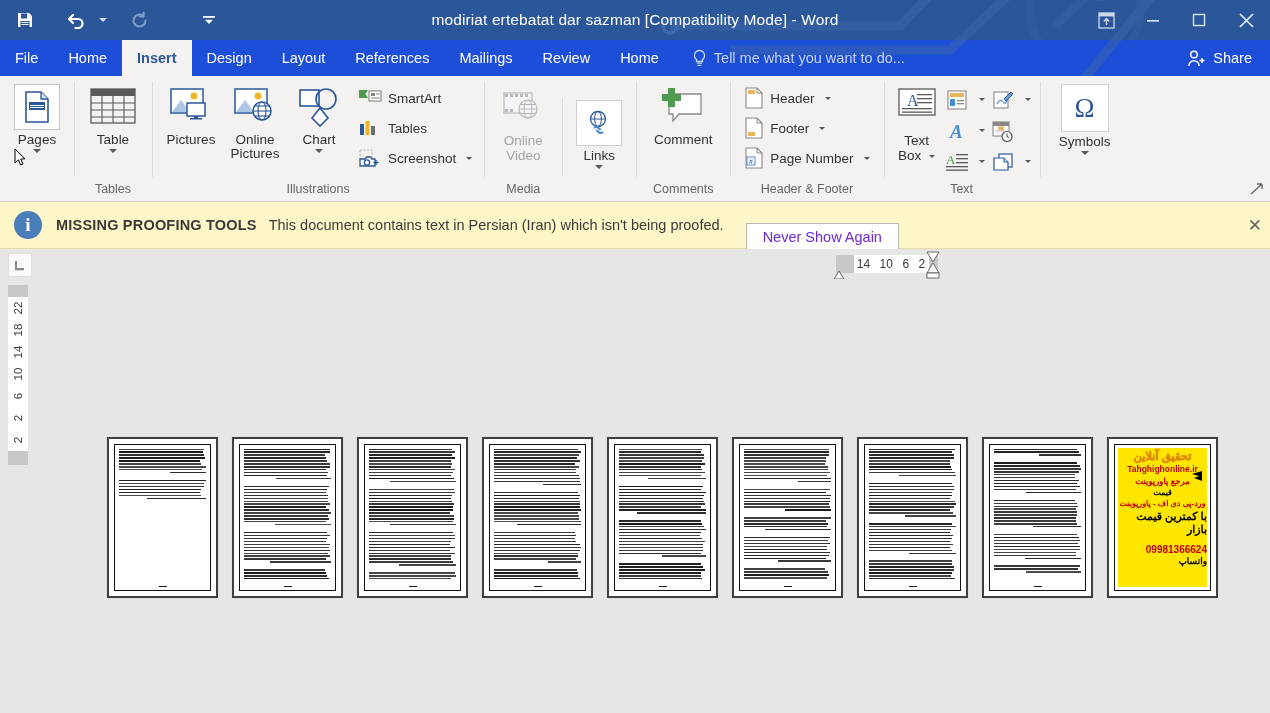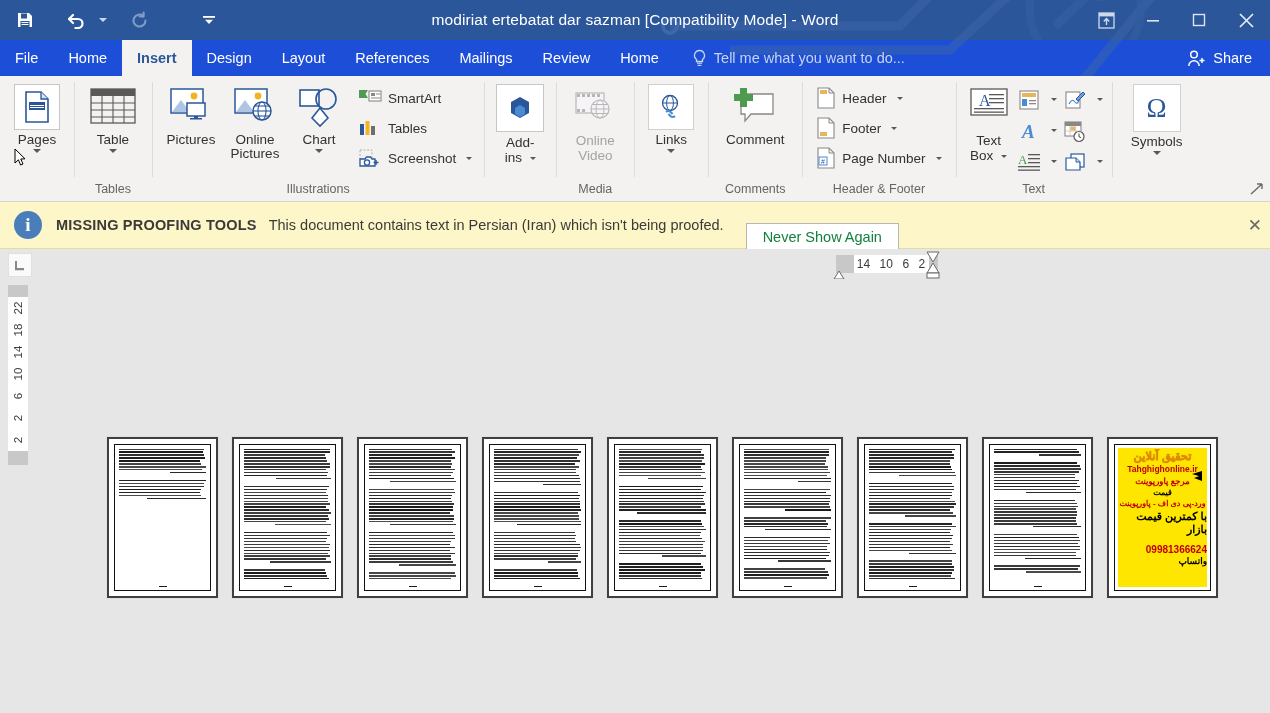--- a/index.html
+++ b/index.html
@@ -112,21 +112,21 @@
   }
   .msg-info{
     width:28px;height:28px;border-radius:50%;background:#4a7ebb;color:#ffffff;
     display:flex;align-items:center;justify-content:center;font-size:19px;font-family:"Liberation Serif",serif;font-weight:bold;
     flex:0 0 auto;
   }
   .msg-strong{margin-left:14px;font-size:14.5px;font-weight:bold;color:#3b3a38;letter-spacing:.2px;}
   .msg-text{margin-left:12px;font-size:14.5px;color:#3b3a38;}
   .msg-btn{
     margin-left:22px;background:#ffffff;border:1px solid #b9b7b4;
-    padding:5px 16px;font-size:14.5px;color:#15803d;margin-top:24px;
+    padding:5px 16px;font-size:14.5px;color:#6d28d9;margin-top:24px;
   }
   .msg-close{position:absolute;right:8px;top:50%;transform:translateY(-50%);color:#6b6967;font-size:17px;line-height:1;}
 
   
   .ruler{
     position:relative;height:30px;background:#e6e6e6;border-bottom:0;
   }
   .tabstop{
     position:absolute;left:8px;top:4px;width:22px;height:22px;background:#fafafa;border:1px solid #e0e0e0;
     display:flex;align-items:center;justify-content:center;
@@ -431,34 +431,20 @@
               <path d="M18 12 v5 M15.5 14.5 h5" stroke="#2b579a" stroke-width="1.4"></path>
             </svg>
             <span>Screenshot</span>
             <span class="caret-s"></span>
           </div>
         </div>
       </div>
       <div class="group-label">Illustrations</div>
     </div>
 
-    <div class="group" style="padding-left:8px;padding-right:8px;">
-      <div class="group-body">
-        <div class="bigbtn" style="width:56px;">
-          <div class="ic" style="width:46px;height:46px;border:1px solid #c8c6c4;background:#ffffff;">
-            <svg width="30" height="30" viewBox="0 0 30 30">
-              <path d="M15 4 L24 9 v11 L15 25 L6 20 V9 Z" fill="#2b579a"></path>
-              <path d="M15 12 L20 15 v6 L15 24 L10 21 v-6 Z" fill="#4a8cd4"></path>
-            </svg>
-          </div>
-          <div class="lbl" style="line-height:15px;">Add-<br>ins <span class="caret-s"></span></div>
-        </div>
-      </div>
-      <div class="group-label"></div>
-    </div>
 
     <div class="group" style="padding-left:8px;padding-right:8px;">
       <div class="group-body">
         <div class="bigbtn dis" style="width:62px;">
           <div class="ic">
             <svg width="44" height="40" viewBox="0 0 44 40">
               <rect x="3" y="6" width="28" height="20" fill="#f6f4f8" stroke="#b9b7b4" stroke-width="1.2"></rect>
               <g fill="#b9b7b4">
                 <rect x="4" y="7" width="3" height="3"></rect>
                   <rect x="9" y="7" width="3" height="3"></rect>
@@ -476,21 +462,21 @@
                   <line x1="19.5" y1="26.5" x2="34.5" y2="26.5"></line>
               </g>
             </svg>
           </div>
           <div class="lbl" style="line-height:15px;">Online<br>Video</div>
         </div>
       </div>
       <div class="group-label">Media</div>
     </div>
 
-    <div class="group" style="padding-left:8px;padding-right:8px;">
+    <div class="group" style="padding-left:8px;padding-right:8px;margin-top:16px;">
       <div class="group-body">
         <div class="bigbtn" style="width:58px;">
           <div class="ic" style="width:44px;height:44px;border:1px solid #d2d0ce;background:#ffffff;">
             <svg width="30" height="30" viewBox="0 0 30 30">
               <circle cx="14" cy="11" r="7.5" fill="none" stroke="#2b579a" stroke-width="1.3"></circle>
               <g stroke="#2b579a" stroke-width="1" fill="none">
                 <ellipse cx="14" cy="11" rx="3.4" ry="7.5"></ellipse>
                   <line x1="6.5" y1="11" x2="21.5" y2="11"></line>
               </g>
               <path d="M10 20 a3.2 3.2 0 0 1 4.6 0 l2 2" fill="none" stroke="#4a8cd4" stroke-width="2"></path>

